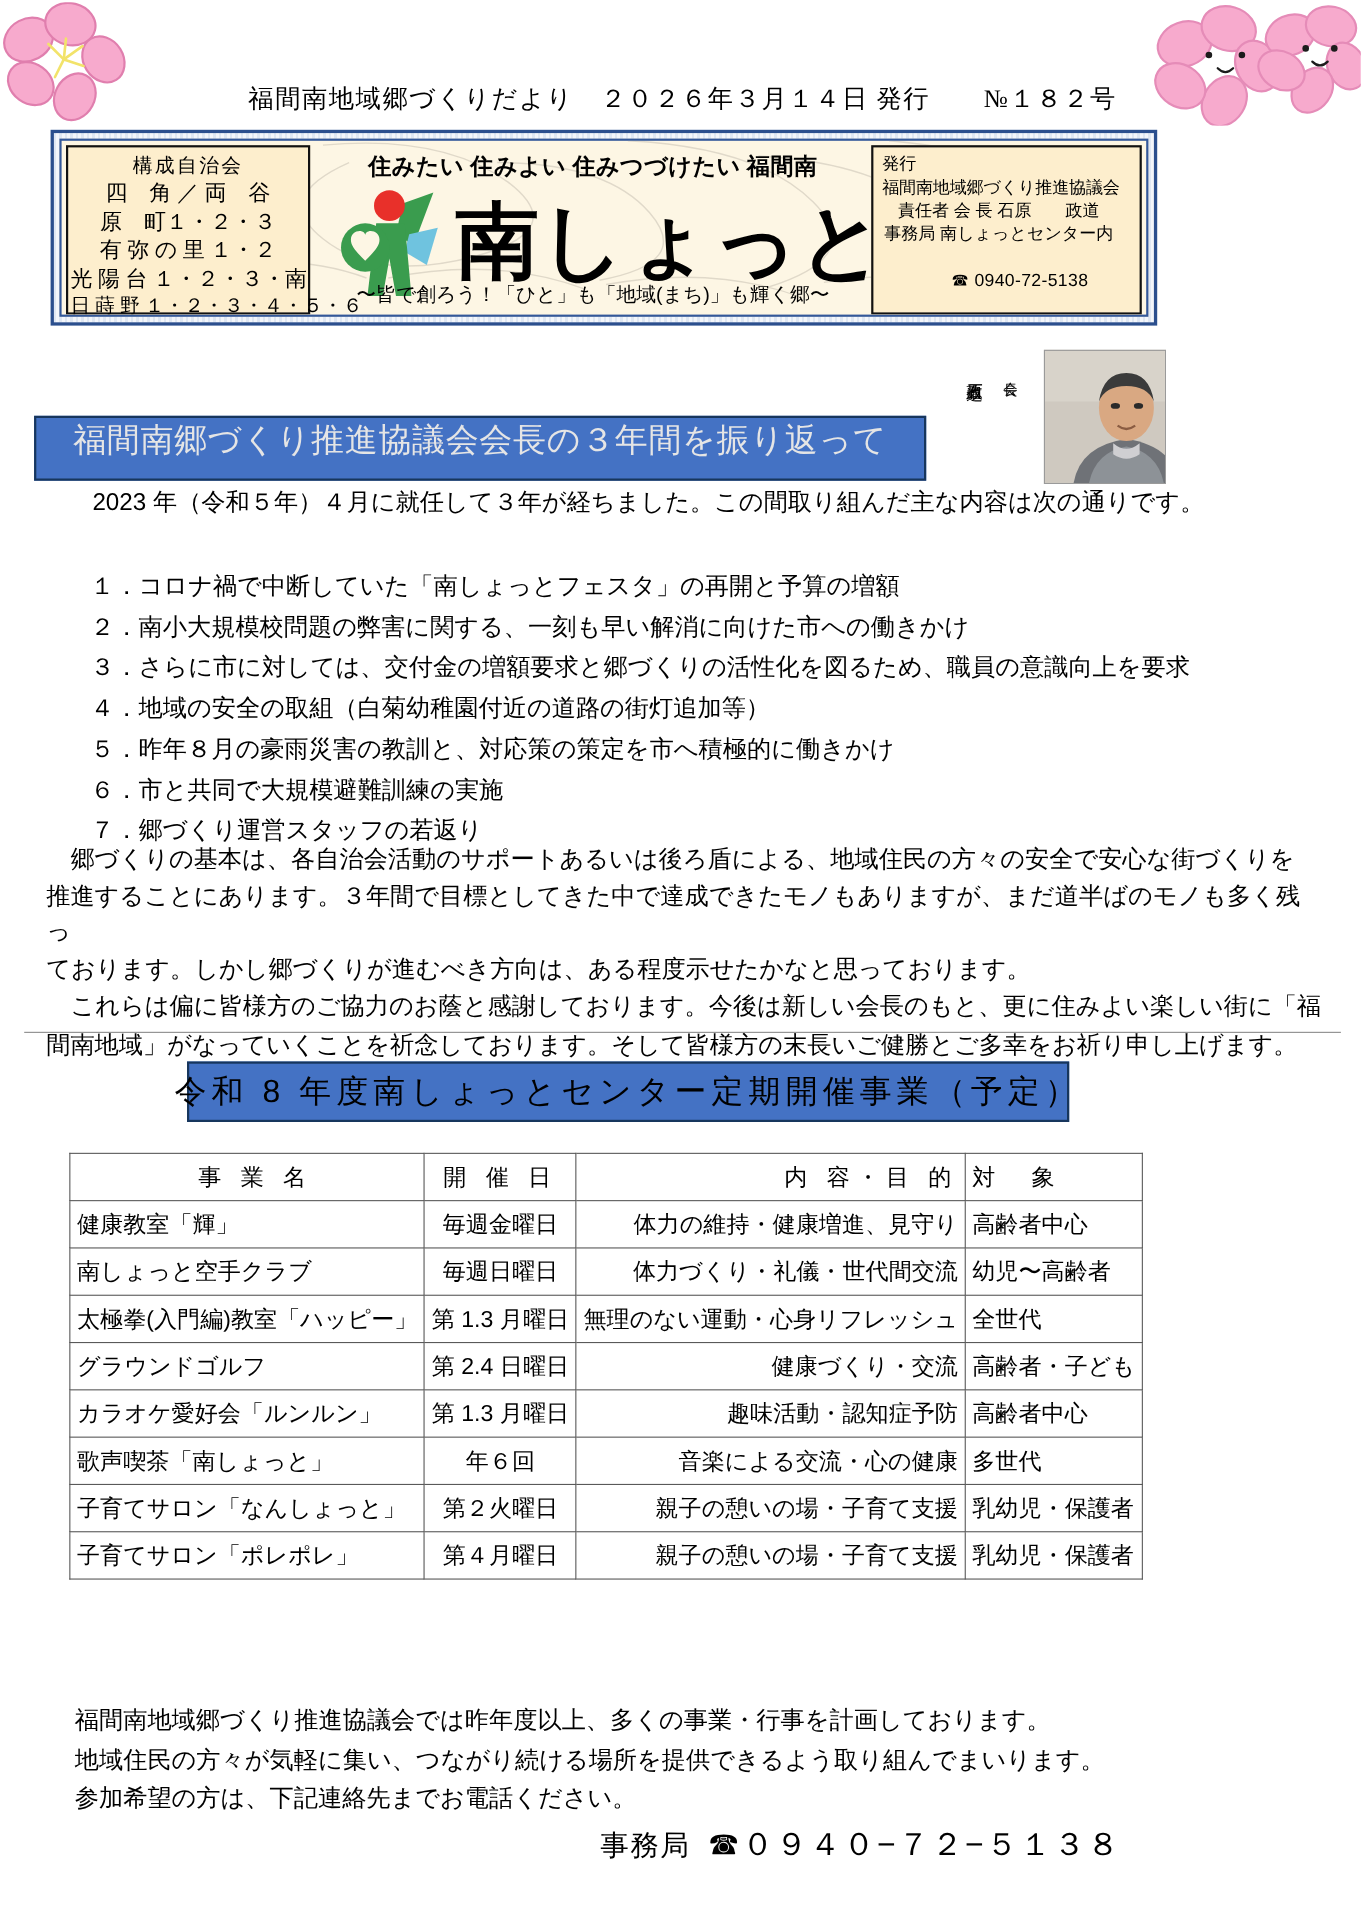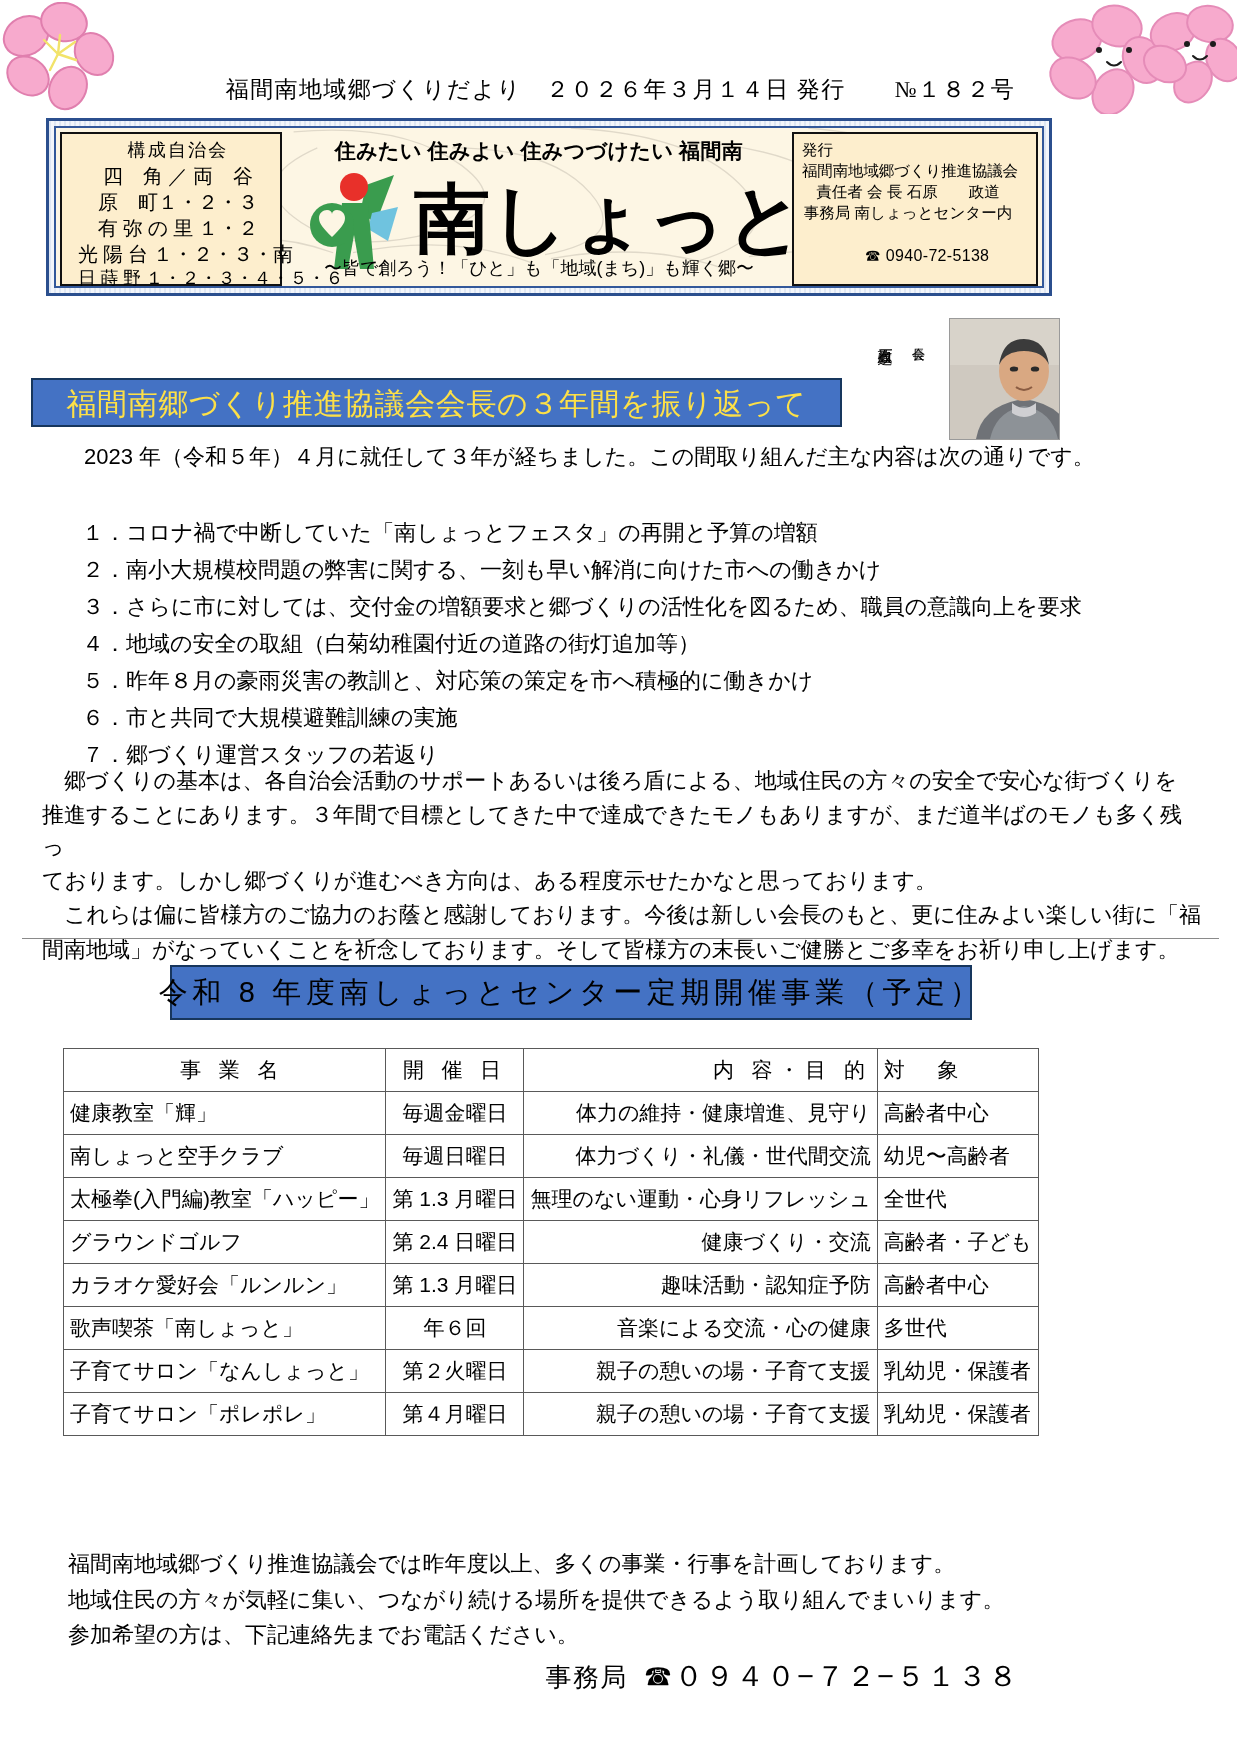--- a/index.html
+++ b/index.html
@@ -61,21 +61,21 @@
     opacity: 0.55;
   }
 
   .assoc-box {
     position: absolute;
     left: 4px; top: 4px;
     width: 222px; height: 154px;
     background: #fdeecd;
     border: 2px solid #111;
     box-sizing: border-box;
-    padding: 4px 2px 0 16px;
+    padding: 4px 2px 0 2px;
     text-align: center;
     z-index: 5;
   }
   .assoc-title {
     font-size: 18px;
     letter-spacing: 0.12em;
     margin-bottom: 1px;
   }
   .assoc-line {
     font-size: 20px;
@@ -147,29 +147,29 @@
     letter-spacing: 0.01em;
     white-space: pre;
   }
 
   
   .title-bar {
     position: absolute;
     left: 31px;
     top: 378px;
     width: 811px;
-    height: 49px;
+    height: 59px;
     background: #4472c4;
     border: 2px solid #17365d;
     box-sizing: border-box;
-    color: #fde047;
+    color: #e5e5e5;
     font-size: 30px;
     font-family: "Liberation Sans", sans-serif;
     display: flex;
-    align-items: flex-end;
+    align-items: flex-start;
     justify-content: center;
     letter-spacing: 0.02em;
     white-space: pre;
   }
 
   
   .chair-block {
     position: absolute;
     left: 860px;
     top: 318px;

